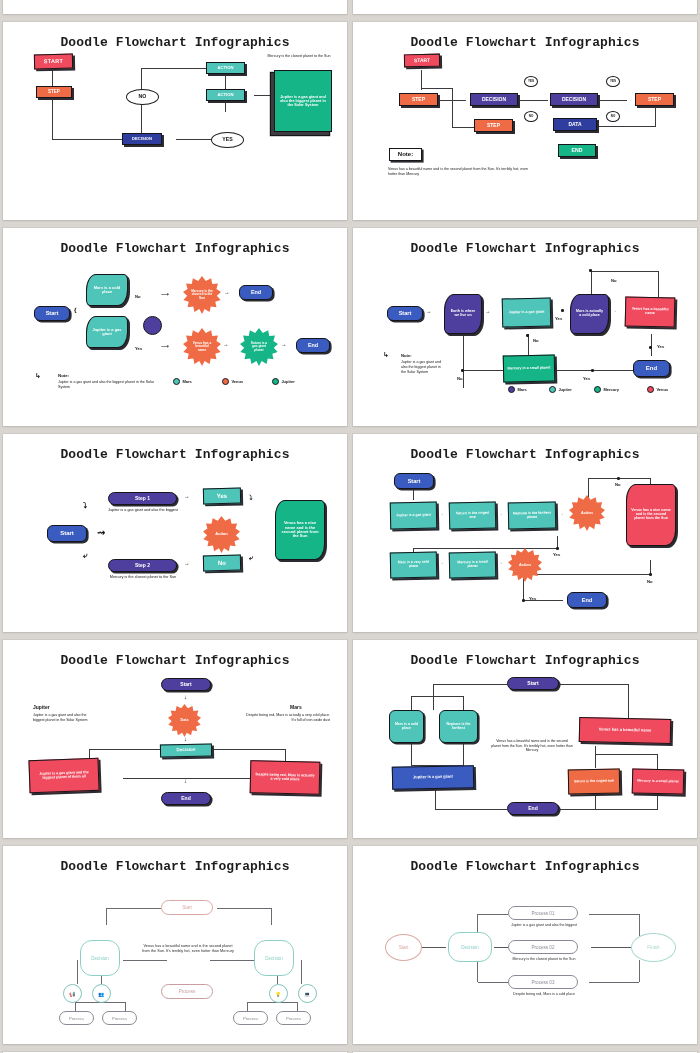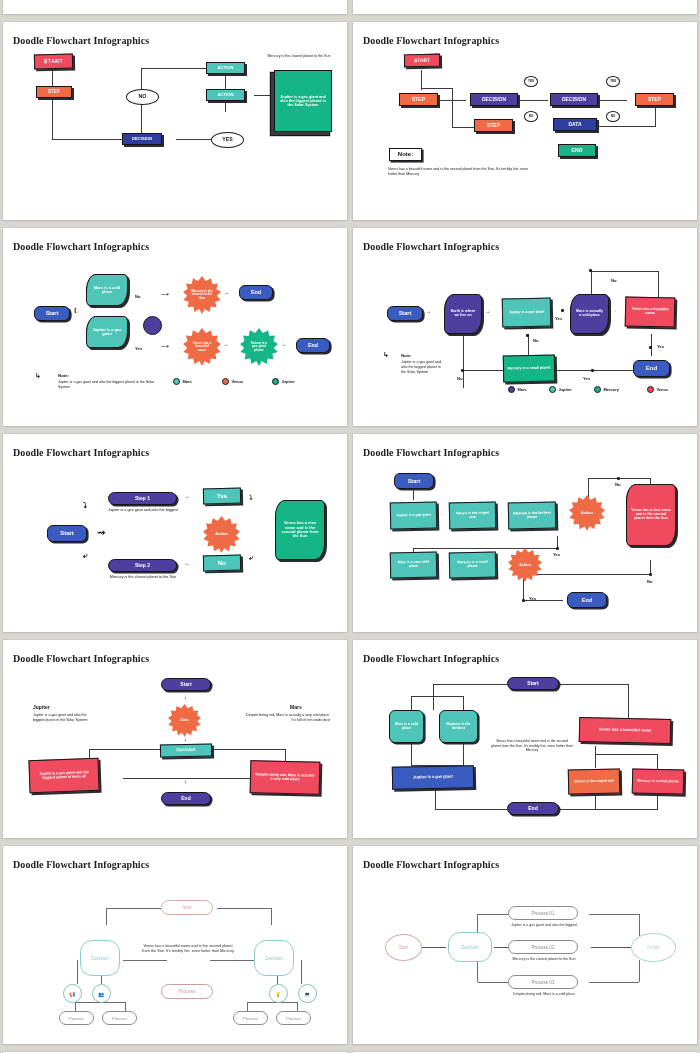--- a/index.html
+++ b/index.html
@@ -18,23 +18,23 @@
     column-gap:6px;row-gap:8px;
     padding:0 3px;box-sizing:border-box;
   }
   .slide{
     position:relative;background:#ffffff;overflow:hidden;
     box-shadow:0 0 0 1px rgba(0,0,0,0.045), 0 1px 2px rgba(0,0,0,0.10);
   }
   .slide.clip-top{align-self:end;}
   .inner{position:absolute;inset:6px 10px 6px 10px;}
   .title{
-    position:absolute;left:0;right:0;top:7px;text-align:left;
-    font-size:10px;font-weight:700;color:#1d1d1f;letter-spacing:.1px;
-    font-family:Liberation Serif, serif;
+    position:absolute;left:0;right:0;top:7px;text-align:center;
+    font-size:13px;font-weight:700;color:#1d1d1f;letter-spacing:.1px;
+    font-family:Liberation Mono, monospace;
   }
   .stage{position:absolute;left:0;right:0;top:20px;bottom:4px;}
 
   
   .nd{position:absolute;box-sizing:border-box;display:flex;align-items:center;
       justify-content:center;text-align:center;color:#fff;line-height:1.08;
       font-size:4.4px;font-weight:700;}
   .rect{border:1.2px solid #16161a;box-shadow:2px 2px 0 0 #2b2b31;}
   .rnd{border:1.2px solid #16161a;border-radius:6px;box-shadow:1.6px 1.6px 0 0 #2b2b31;}
   .pill{border:1.2px solid #16161a;border-radius:999px;box-shadow:1.6px 1.6px 0 0 #2b2b31;}

